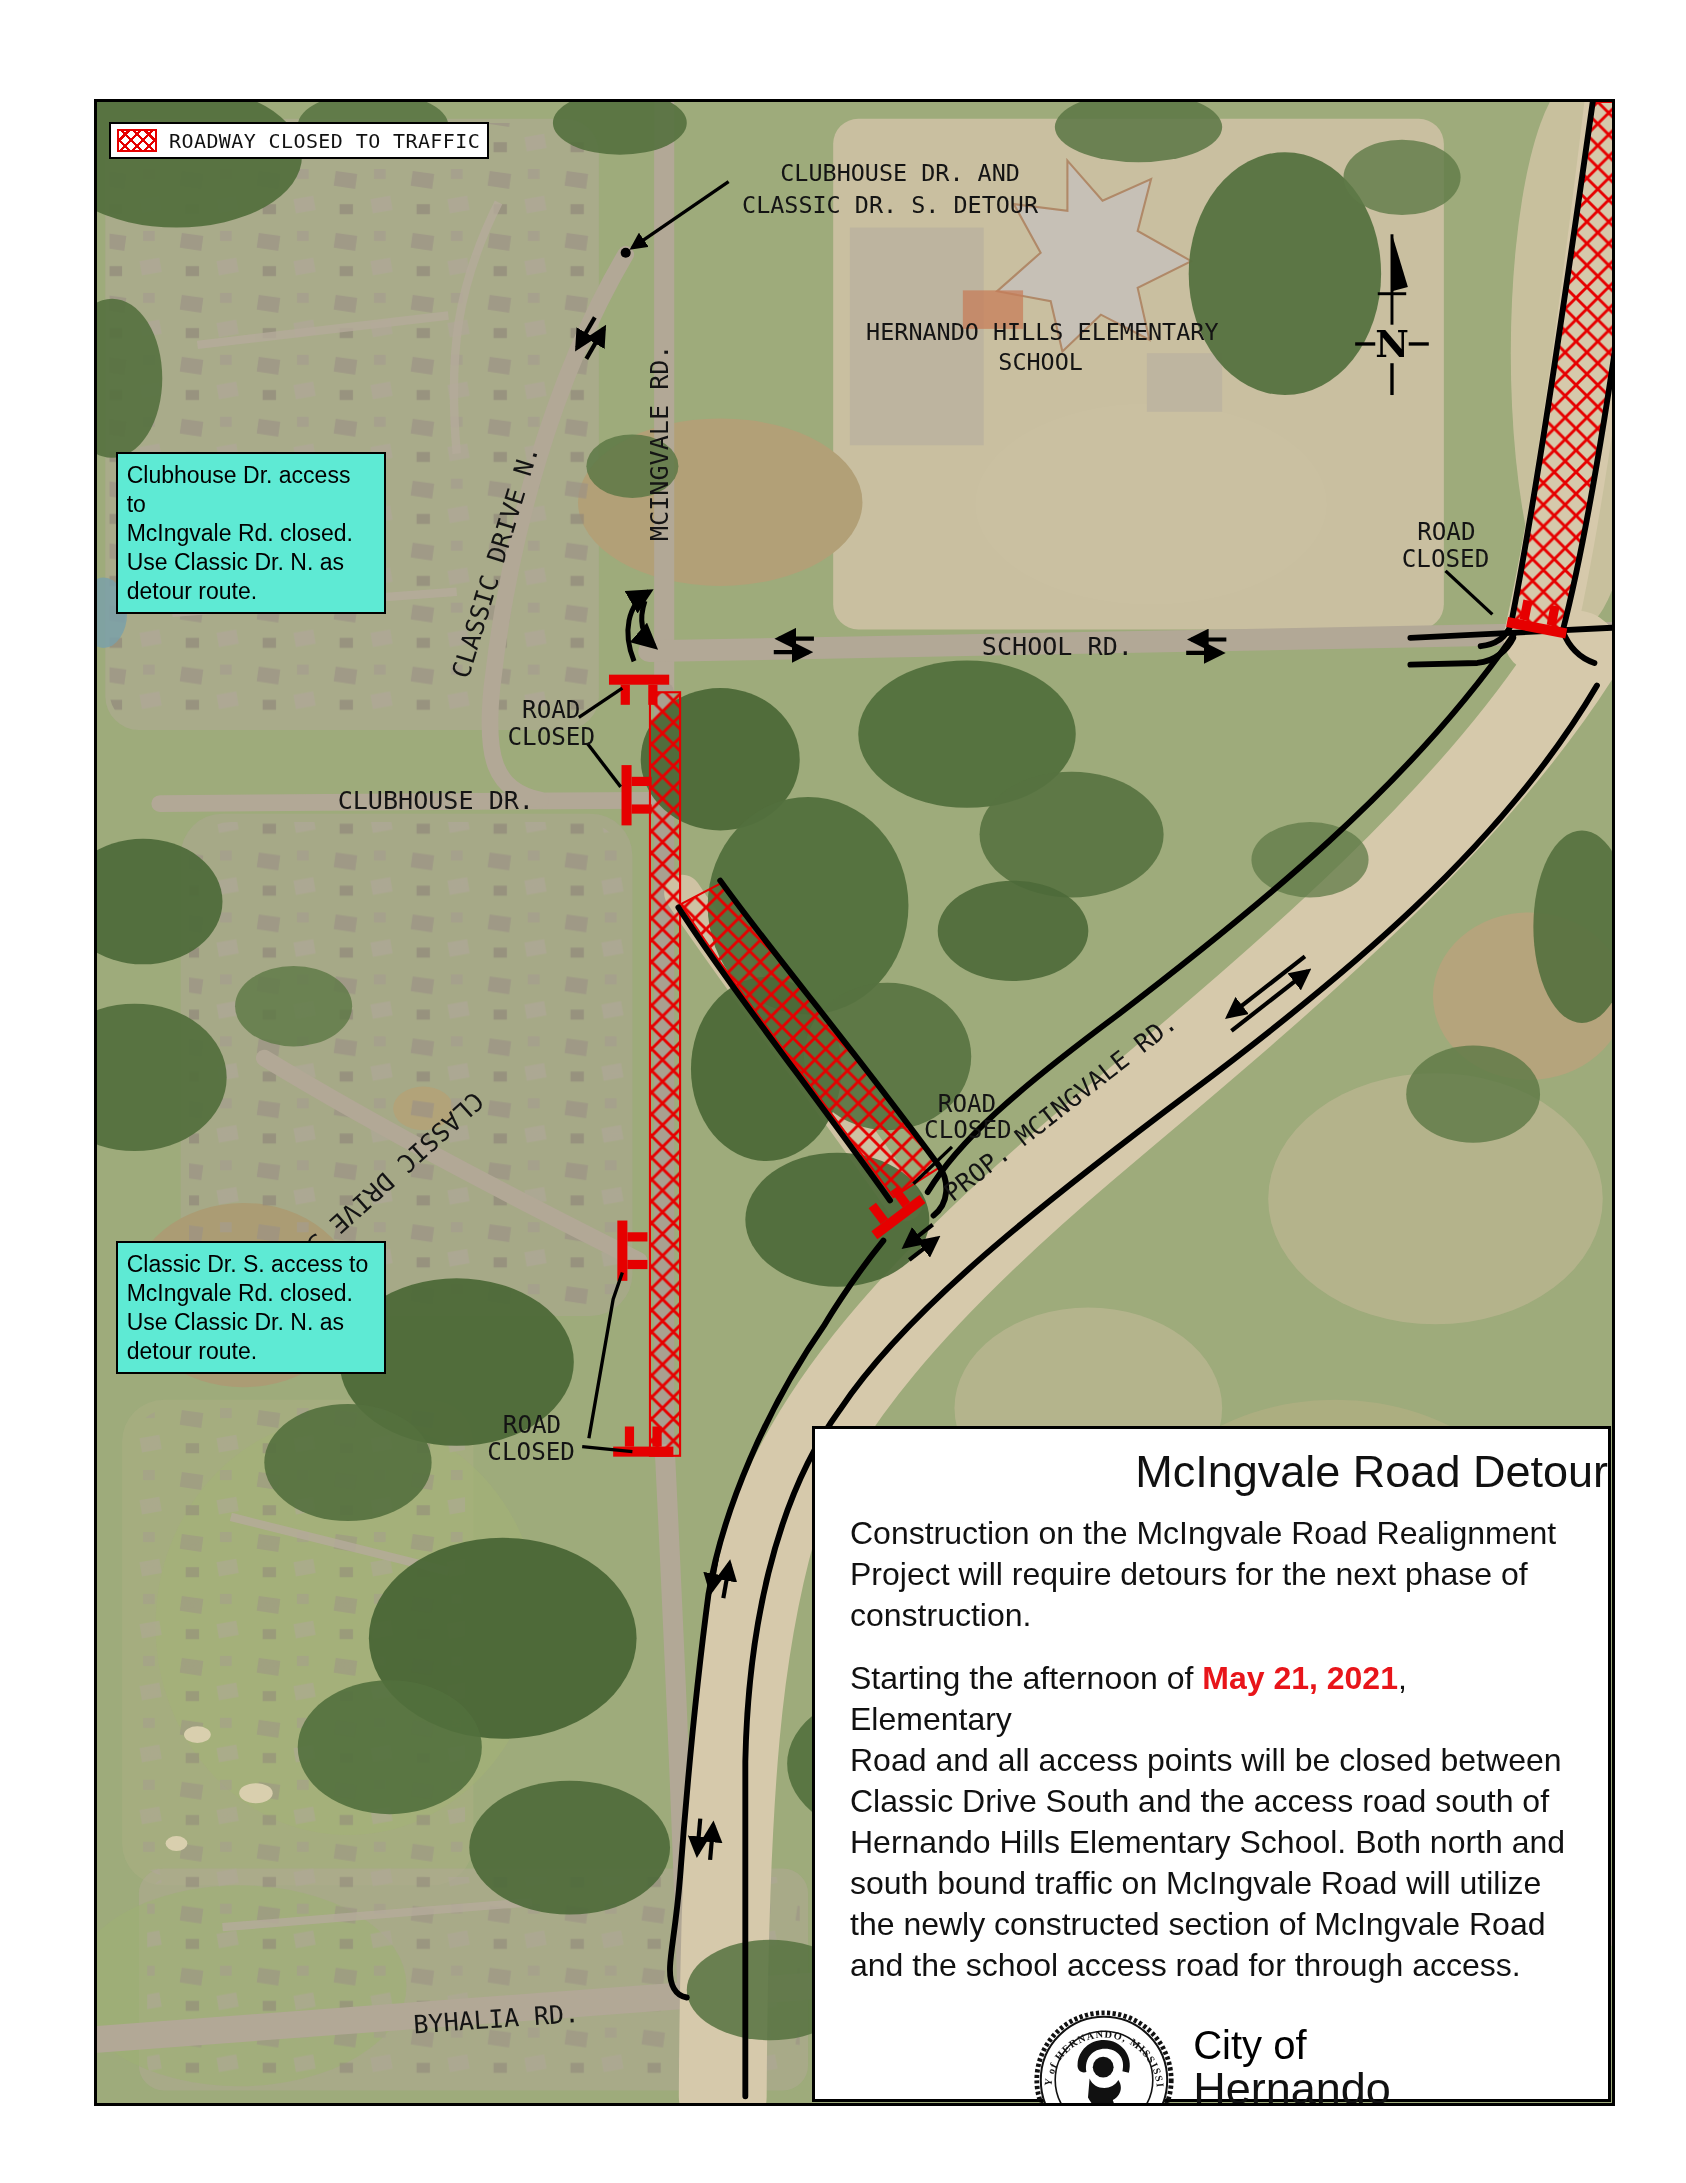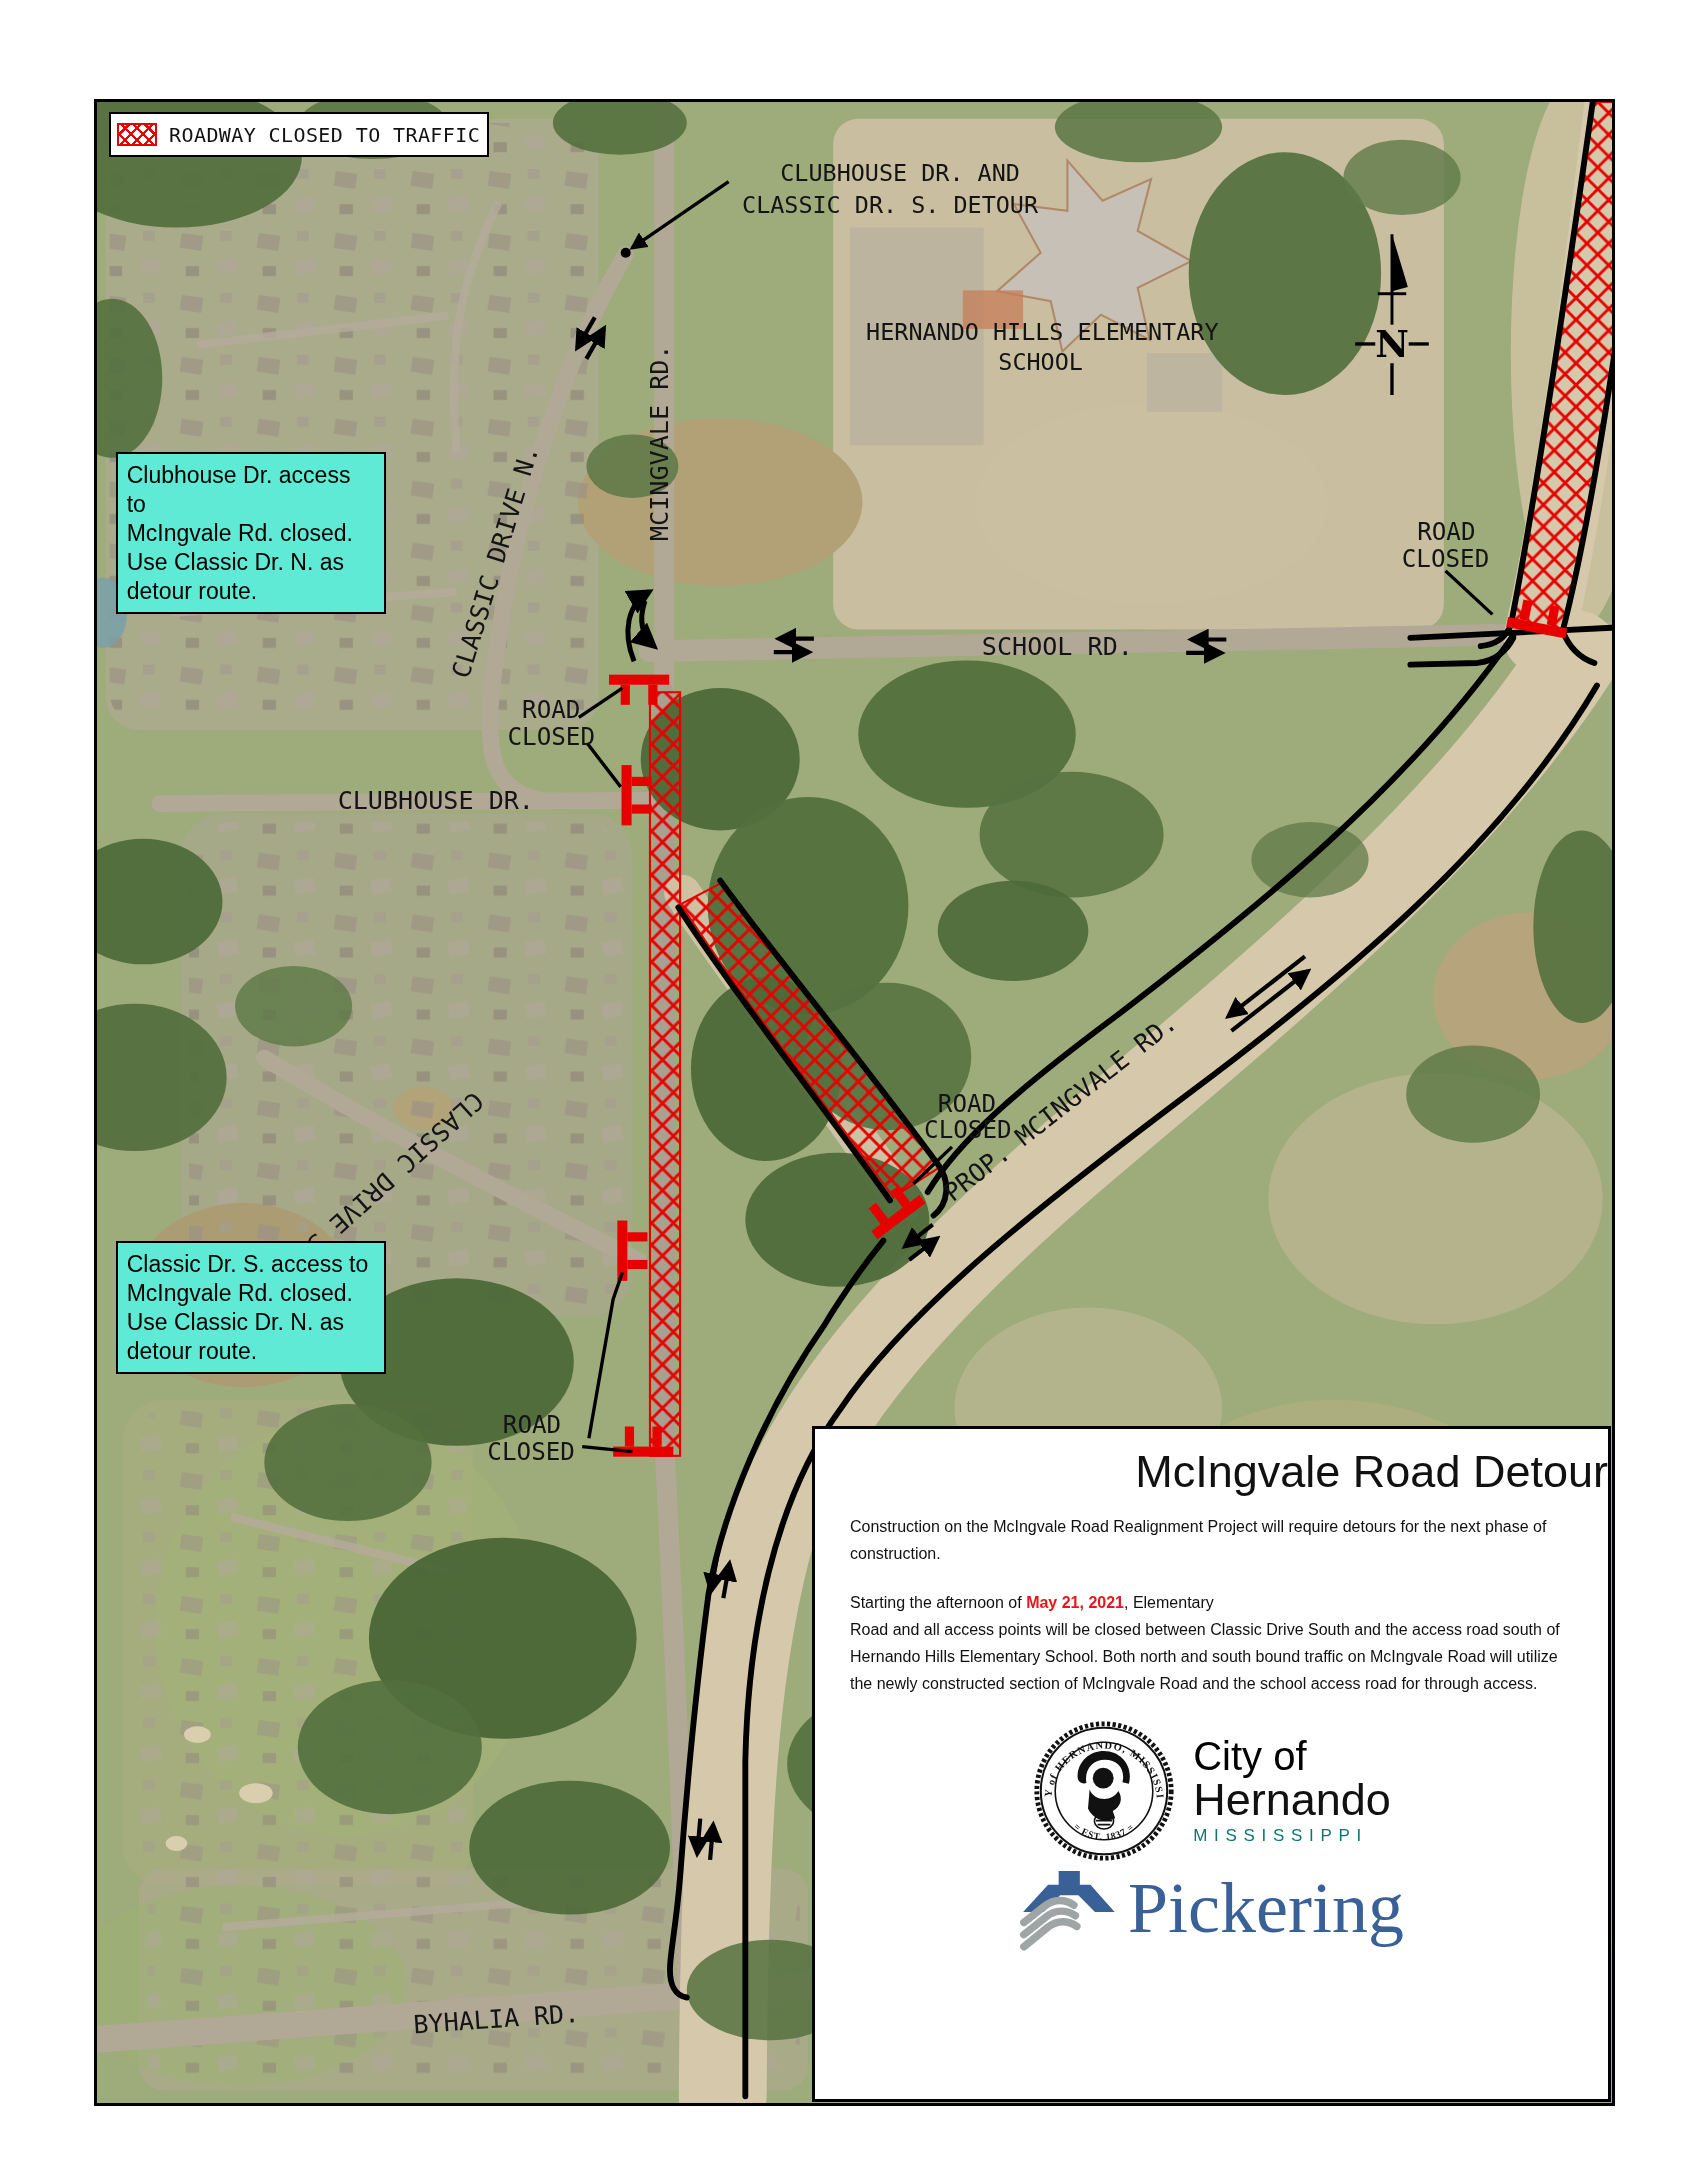--- a/index.html
+++ b/index.html
@@ -2,37 +2,37 @@
 <html style="font-size:13.4px"><head>
 <meta charset="utf-8">
 <style>
   html,body{margin:0;padding:0;width:1687px;height:2183px;background:#fff;
     font-family:"Liberation Sans",sans-serif;position:relative;}
   #map{position:absolute;left:94px;top:99px;width:1521px;height:2007px;
     border:3.4px solid #000;box-sizing:border-box;overflow:hidden;background:#9eab7b;}
   #map svg.base{position:absolute;left:0;top:0;width:100%;height:100%;}
   .cad{font-family:"DejaVu Sans Mono","Liberation Mono",monospace;fill:#141414;}
   
-  #legend{position:absolute;left:11.8px;top:10px;width:380px;height:45px;background:#fff;
+  #legend{position:absolute;left:11.8px;top:20px;width:380px;height:37px;background:#fff;
     border:2.5px solid #000;display:flex;align-items:center;gap:11.8px;padding:0 6.7px;box-sizing:border-box;z-index:5;}
   #legend .swatch{width:52px;height:23.5px;border:2.5px solid #E60000;box-sizing:border-box;
     background:
       repeating-linear-gradient(45deg,transparent 0 5.9px,#E60000 5.9px 8.4px),
       repeating-linear-gradient(-45deg,transparent 0 5.9px,#E60000 5.9px 8.4px);}
   #legend .lab{font-family:"DejaVu Sans Mono","Liberation Mono",monospace;font-size:20px;color:#111;white-space:nowrap;letter-spacing:0.4px;}
   
   .callout{position:absolute;width:270px;background:#5eead4;border:2.5px solid #000;box-sizing:border-box;
     padding:6.7px 8.4px;font-size:23px;line-height:29px;color:#000;z-index:5;}
   #callout1{left:19.3px;top:350px;}
   #callout2{left:19.3px;top:1139px;}
   
   #panel{position:absolute;left:715px;top:1324px;width:799px;height:676px;background:#fff;
     border:3.4px solid #000;box-sizing:border-box;z-index:6;}
   #panel .title{text-align:right;font-size:45px;font-weight:500;color:#111;margin-top:17px;margin-bottom:15px;letter-spacing:0px;}
-  #panel p{margin:0 35px 22px 35px;font-size:16px;line-height:27px;color:#111;}
+  #panel p{margin:0 35px 22px 35px;font-size:32px;line-height:41px;color:#111;}
   #panel .date{color:#E8151A;font-weight:bold;}
   .hern-row{display:flex;align-items:center;justify-content:center;gap:17px;margin-top:1.7px;}
   .hern-text .cityof{font-size:40px;color:#000000;line-height:1;}
   .hern-text .hname{font-size:45px;font-weight:normal;color:#111;line-height:1.05;}
   .hern-text .hstate{font-size:17px;color:#0f766e;letter-spacing:6.7px;margin-top:3.4px;}
   .pick-row{display:flex;align-items:center;justify-content:center;gap:10px;margin-top:1.7px;}
   .pick-name{font-family:"Liberation Serif",serif;font-weight:normal;font-size:72px;color:#3A6098;line-height:1;}
 </style>
 </head>
 <body>

